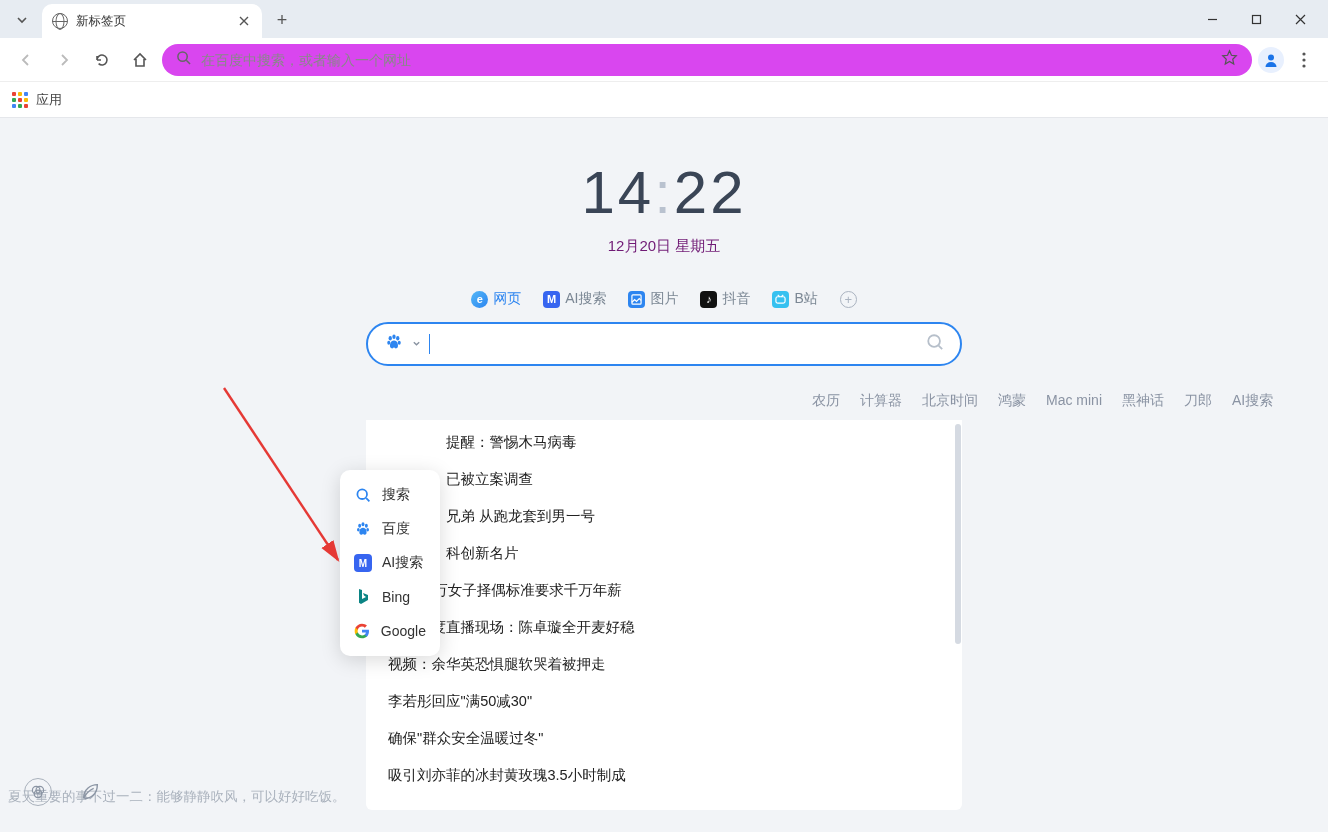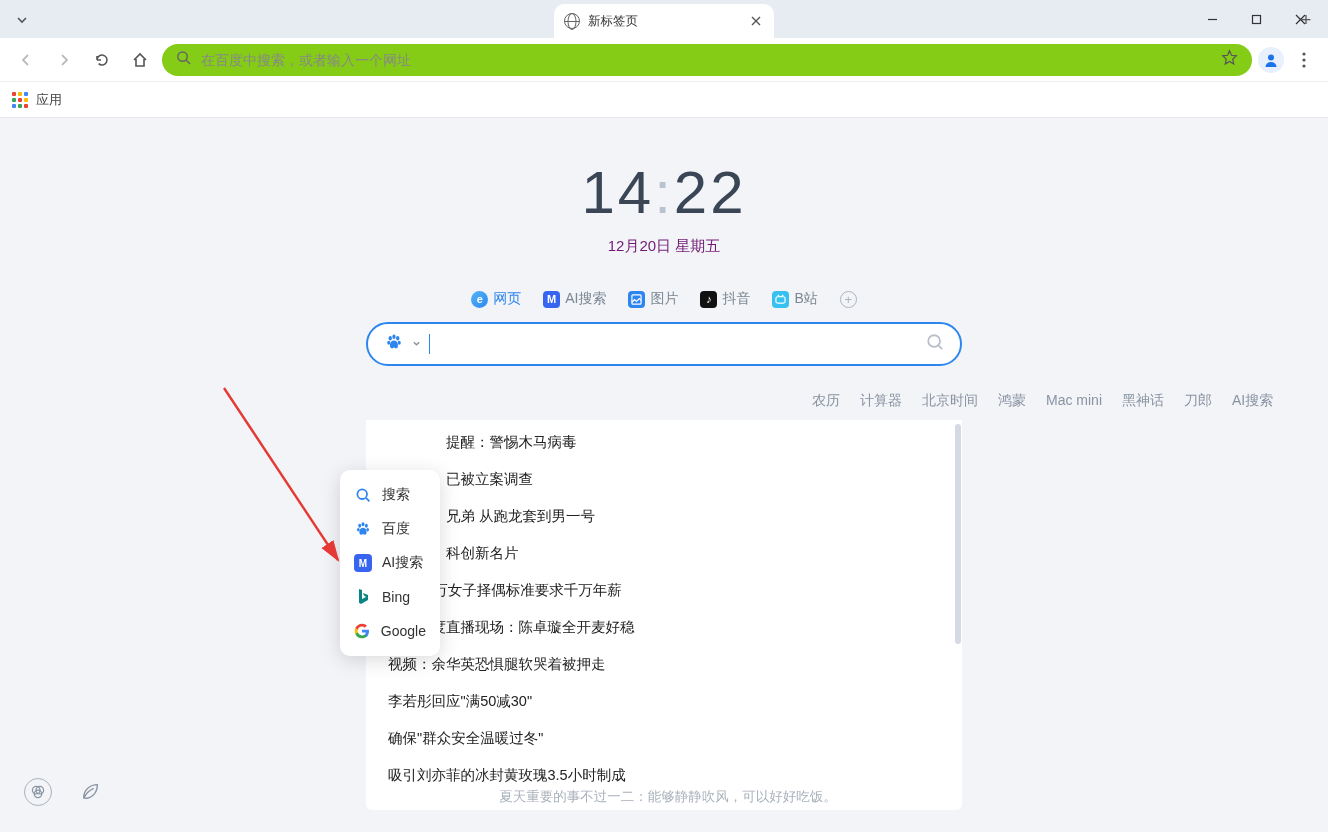--- a/index.html
+++ b/index.html
@@ -1,37 +1,37 @@
 <!DOCTYPE html>
 <html><head>
 <meta charset="utf-8">
 <style>
   * { box-sizing: border-box; margin: 0; padding: 0; }
   html, body { width: 1328px; height: 832px; font-family: "Microsoft YaHei", "PingFang SC", Arial, sans-serif; overflow: hidden; }
   body { background: #f2f4f7; display: flex; flex-direction: column; }
 
   
-  .titlebar { height: 38px; background: #e7ecf2; display: flex; align-items: flex-end; padding: 0 8px; position: relative; justify-content: space-between; }
+  .titlebar { height: 38px; background: #e7ecf2; display: flex; align-items: flex-end; padding: 0 8px; position: relative; }
   .tab-dropdown { width: 28px; height: 28px; border-radius: 8px; display:flex; align-items:center; justify-content:center; margin-right:6px; margin-bottom:4px;}
   .tab { background: #fff; height: 34px; border-radius: 10px 10px 0 0; display:flex; align-items:center; padding: 0 10px; min-width: 220px; position: relative; }
   .tab .globe { width:16px; height:16px; border:1.5px solid #666; border-radius:50%; position:relative; margin-right:8px;}
   .tab .globe::before { content:""; position:absolute; left:50%; top:-1.5px; width:7px; height:15px; border:1.5px solid #666; border-radius:50%; transform:translateX(-50%);}
   .tab .globe::after { content:""; position:absolute; left:-1.5px; top:50%; height:0; width:15px; border-top:1.5px solid #666;}
   .tab-title { font-size:12.5px; color:#333; flex:1;}
   .tab-close { width:16px; height:16px; display:flex; align-items:center; justify-content:center; color:#555; font-size:13px;}
   .tab-add { width:28px; height:28px; display:flex; align-items:center; justify-content:center; color:#555; font-size:18px; margin-left:6px; margin-bottom:4px;}
   .window-controls { position:absolute; right:6px; top:0; height:38px; display:flex; align-items:center;}
   .window-btn { width:44px; height:30px; display:flex; align-items:center; justify-content:center; color:#333;}
   .window-btn svg { width:11px; height:11px; }
 
   
   .toolbar { height: 44px; background:#fff; display:flex; align-items:center; padding: 0 10px; gap:6px; border-bottom:1px solid #eee;}
   .nav-btn { width:32px; height:32px; border-radius:16px; display:flex; align-items:center; justify-content:center; color:#555;}
   .nav-btn.disabled { color:#bbb;}
-  .omnibox { flex:1; height:32px; background:#84cc16; border-radius:16px; display:flex; align-items:center; padding:0 14px; gap:10px;}
+  .omnibox { flex:1; height:32px; background:#d946ef; border-radius:16px; display:flex; align-items:center; padding:0 14px; gap:10px;}
   .omnibox .searchglass { color:#666;}
   .omnibox input { border:none; background:transparent; outline:none; font-size:14px; flex:1; color:#333;}
   .omnibox input::placeholder { color:#888;}
   .star { color:#555;}
   .avatar { width:26px; height:26px; border-radius:50%; background:#e8f0fe; display:flex; align-items:center; justify-content:center; color:#1a73e8;}
   .kebab { width:28px; display:flex; align-items:center; justify-content:center; color:#555;}
 
   
   .bookmarks { height:36px; background:#fff; display:flex; align-items:center; padding:0 12px; gap:8px; border-bottom:1px solid #e5e7eb;}
   .apps-icon { width:16px; height:16px; display:grid; grid-template-columns:repeat(3,4px); grid-template-rows:repeat(3,4px); gap:2px;}
@@ -89,21 +89,21 @@
   .e-ico.search { color:#2d85f0; }
   .e-ico.baidu  { color:#2d85f0; font-size:16px;}
   .e-ico.ai     { background:#3765f0; color:#fff; font-size:10px; font-weight:bold;}
   .e-ico.bing   { color:#0b8484; font-weight:bold;}
   .e-ico.google { }
 
   
   .red-arrow { position:absolute; left:216px; top:262px; z-index:60; pointer-events:none;}
 
   
-  .footer-text { position:absolute; bottom:26px; left:8px; right:0; text-align:center; font-size:13.5px; color:#a9b1bc;}
+  .footer-text { position:absolute; bottom:26px; left:8px; right:0; font-size:13.5px; color:#a9b1bc;}
   .bottom-icons { position:absolute; left:24px; bottom:26px; display:flex; gap:24px;}
   .bottom-ico { width:28px; height:28px; border:1.5px solid #a9b1bc; border-radius:50%; display:flex; align-items:center; justify-content:center; color:#8b95a4;}
   .bottom-ico.leaf { border:none;}
 </style>
 </head>
 <body>
 
 <div class="titlebar">
   <div class="tab-dropdown">
     <svg width="12" height="12" viewBox="0 0 12 12">

